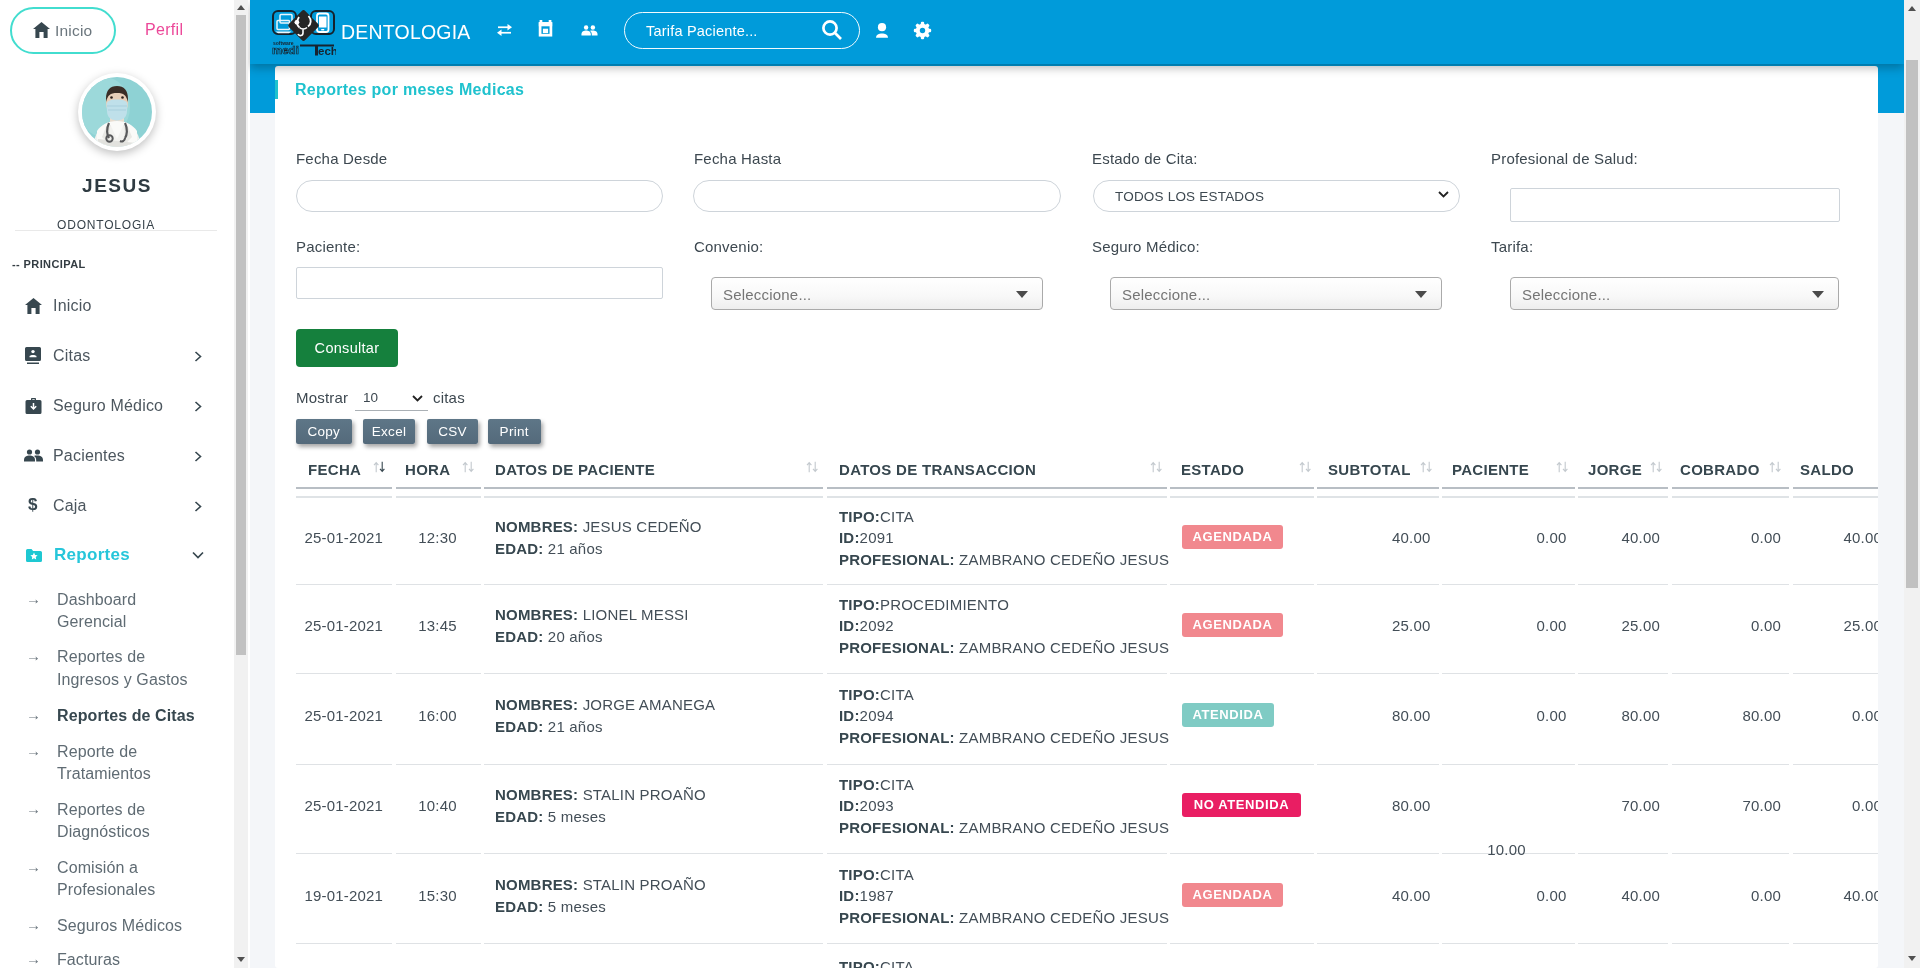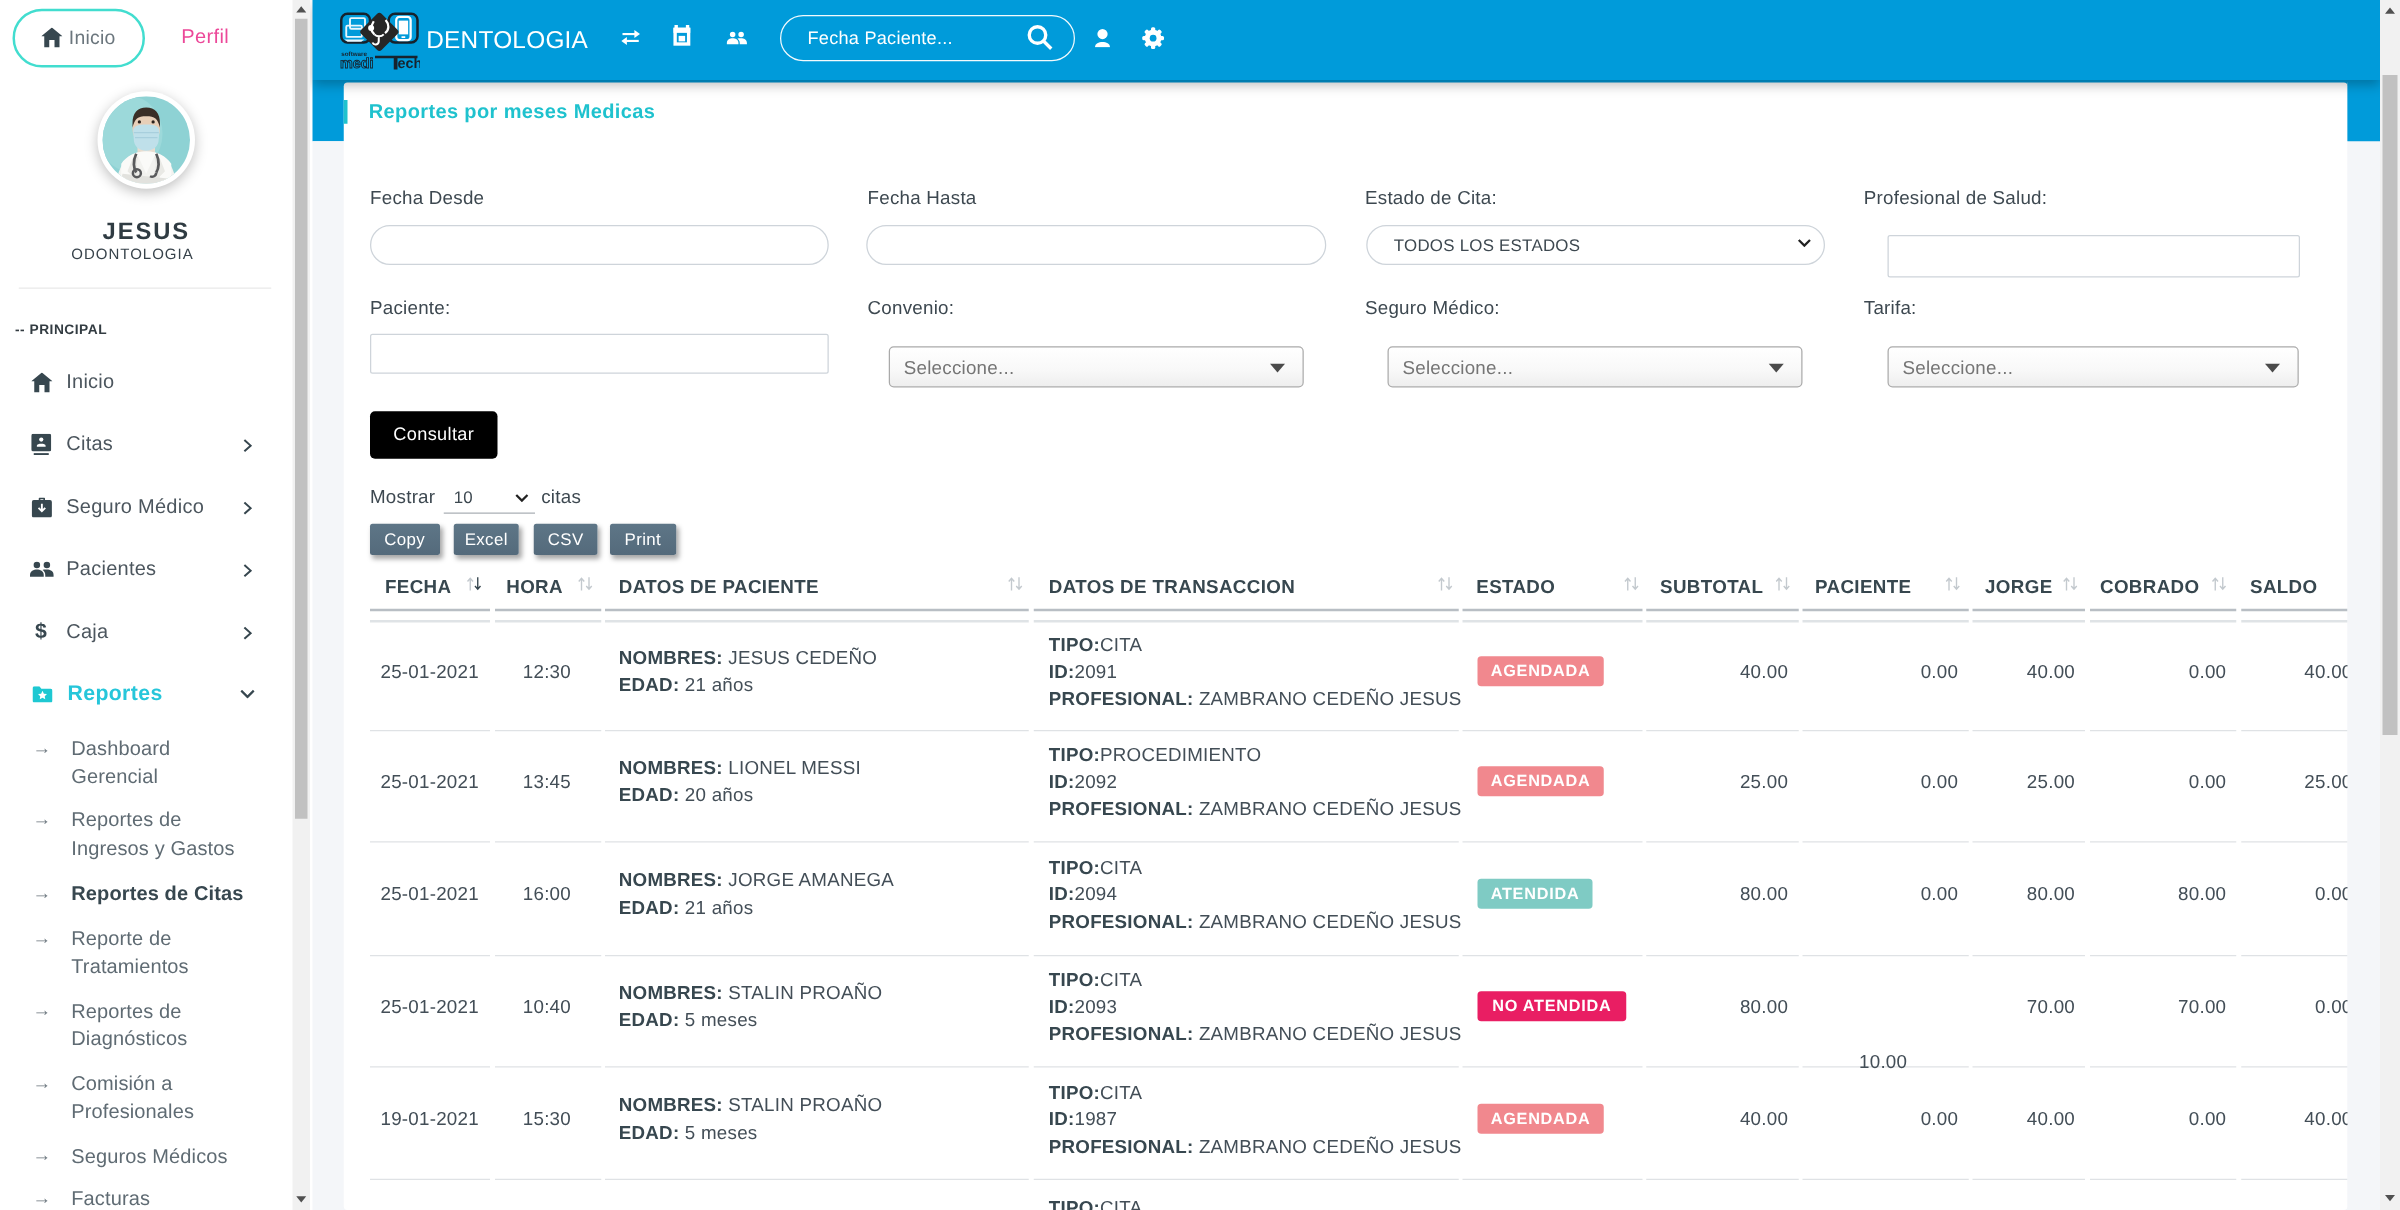--- a/index.html
+++ b/index.html
@@ -69,21 +69,21 @@
 <path d="M35 44 C26 44 19 48 15 54 L15 70 L24 70 L24 56 C24 52 26 50 29 49 L35 62 L41 49 C44 50 46 52 46 56 L46 70 L55 70 L55 54 C51 48 44 44 35 44 Z" fill="#fafaf8"></path>
 <path d="M29 48 C27 52 27 58 29 62 L26 66 L20 60 L24 50 Z" fill="#e9e9e5"></path>
 <path d="M41 48 C43 52 43 58 41 62 L44 66 L50 60 L46 50 Z" fill="#e9e9e5"></path>
 <path d="M16 62 L54 66 L54 70 L14 70 Z" fill="#e2e2de"></path>
 <path d="M27 46 C24 52 25 58 27 61 M43 46 C46 52 45 58 43 61" stroke="#58595b" stroke-width="2.2" fill="none"></path>
 <circle cx="27.5" cy="61.5" r="3.2" fill="none" stroke="#58595b" stroke-width="2"></circle>
 <path d="M43 61 C43 64 40 65 38 64" stroke="#58595b" stroke-width="2" fill="none"></path>
 </g>
     </svg>
 <div class="abs" style="left:0;top:175px;width:234px;text-align:center;font-size:19px;font-weight:bold;color:#2f3b42;letter-spacing:1.5px">JESUS</div>
-<div class="abs" style="left:0;top:196px;width:212px;text-align:center;font-size:12px;color:#37424a;letter-spacing:0.8px">ODONTOLOGIA</div>
+<div class="abs" style="left:0;top:218px;width:212px;text-align:center;font-size:12px;color:#37424a;letter-spacing:0.8px">ODONTOLOGIA</div>
 <div class="abs" style="left:15px;top:230px;width:202px;height:1px;background:#e9e9e9"></div>
 <div class="abs" style="left:12px;top:258px;font-size:11px;font-weight:bold;color:#333c42;letter-spacing:0.4px">-- PRINCIPAL</div>
 <svg class="abs" style="left:25px;top:298px" width="17" height="16" viewBox="0 0 17 16">
       <path d="M8.5 0 L17 7 L14.6 7 L14.6 16 L10.6 16 L10.6 10 L6.4 10 L6.4 16 L2.4 16 L2.4 7 L0 7 Z" fill="#37474f"></path>
     </svg>
 <div class="abs menu-t" style="left:53px;top:297px">Inicio</div>
 <svg class="abs" style="left:25px;top:347px" width="16" height="17" viewBox="0 0 16 17">
       <path d="M1.5 0 h13 a1.5 1.5 0 0 1 1.5 1.5 v11 a1.5 1.5 0 0 1 -1.5 1.5 h-13 a1.5 1.5 0 0 1 -1.5 -1.5 v-11 a1.5 1.5 0 0 1 1.5 -1.5 Z" fill="#37474f"></path>
       <circle cx="8" cy="4.6" r="1.7" fill="#fff"></circle>
       <path d="M4.5 9.5 c0-2 7-2 7 0 v0.8 h-7 Z" fill="#fff"></path>
@@ -185,21 +185,21 @@
       <rect x="0.8" y="2.2" width="13.4" height="4.1" fill="#fff"></rect>
       <rect x="4.9" y="8.7" width="5.2" height="4.4" fill="#fff"></rect>
     </svg>
 <svg class="abs" style="left:331px;top:25px" width="17" height="11" viewBox="0 0 19 13">
       <circle cx="5.5" cy="3" r="2.6" fill="#fff"></circle>
       <circle cx="13.5" cy="3" r="2.6" fill="#fff"></circle>
       <path d="M0 11 c0-3.2 3-4.4 5.5-4.4 s5.5 1.2 5.5 4.4 v1.4 H0 Z" fill="#fff"></path>
       <path d="M12.2 12.4 v-1.4 c0-1.9 -0.9-3.2 -2.2-4 0.9-0.5 2.2-0.4 3.5-0.4 2.5 0 5.5 1.2 5.5 4.4 v1.4 Z" fill="#fff"></path>
     </svg>
 <div class="abs" style="left:374px;top:12px;width:236px;height:37px;border:1.5px solid rgba(255,255,255,0.95);border-radius:19px"></div>
-<div class="abs" style="left:396px;top:23px;font-size:14.5px;color:#fff;letter-spacing:0.2px">Fecha Paciente...</div>
+<div class="abs" style="left:396px;top:23px;font-size:14.5px;color:#fff;letter-spacing:0.2px">Tarifa Paciente...</div>
 <svg class="abs" style="left:571px;top:19px" width="22" height="22" viewBox="0 0 22 22">
       <circle cx="9" cy="9" r="6.6" fill="none" stroke="#fff" stroke-width="2.7"></circle>
       <path d="M13.8 13.8 L20 20" stroke="#fff" stroke-width="2.7"></path>
     </svg>
 <svg class="abs" style="left:624.5px;top:22.5px" width="14" height="15" viewBox="0 0 14 15">
       <circle cx="7" cy="4.2" r="4.1" fill="#fff"></circle>
       <path d="M1 14.8 C1 11.6 4 10.5 7 10.5 C10 10.5 13 11.6 13 14.8 Z" fill="#fff"></path>
     </svg>
 <svg class="abs" style="left:663px;top:21px" width="19" height="19" viewBox="0 0 19 19">
       <g fill="#fff">
@@ -243,21 +243,21 @@
     <div class="tri"></div>
   </div>
 <div class="abs sel2" style="left:1110px;top:277px;width:332px;height:33px;z-index:4">
     <div class="txt">Seleccione...</div>
     <div class="tri"></div>
   </div>
 <div class="abs sel2" style="left:1510px;top:277px;width:329px;height:33px;z-index:4">
     <div class="txt">Seleccione...</div>
     <div class="tri"></div>
   </div>
-<div class="abs" style="left:296px;top:329px;width:102px;height:38px;background:#000000;border-radius:4px;color:#fff;font-size:14.5px;text-align:center;line-height:38px;letter-spacing:0.3px;z-index:4">Consultar</div>
+<div class="abs" style="left:296px;top:329px;width:102px;height:38px;background:#15803d;border-radius:4px;color:#fff;font-size:14.5px;text-align:center;line-height:38px;letter-spacing:0.3px;z-index:4">Consultar</div>
 <div class="abs lbl" style="left:296px;top:389px;z-index:4">Mostrar</div>
 <div class="abs" style="left:355px;top:385px;width:73px;height:26px;border-bottom:1px solid #aab0b5;z-index:4"></div>
 <div class="abs" style="left:363px;top:390px;font-size:13.5px;color:#3d4850;z-index:4">10</div>
 <svg class="abs" style="left:412px;top:395px;z-index:4" width="11" height="7" viewBox="0 0 11 7">
     <path d="M1 1 L5.5 5.5 L10 1" stroke="#222" stroke-width="1.8" fill="none"></path>
   </svg>
 <div class="abs lbl" style="left:433px;top:389px;z-index:4">citas</div>
 <div class="dtb" style="left:296px;width:55.5px">Copy</div>
 <div class="dtb" style="left:363px;width:52px">Excel</div>
 <div class="dtb" style="left:427px;width:51px">CSV</div>

